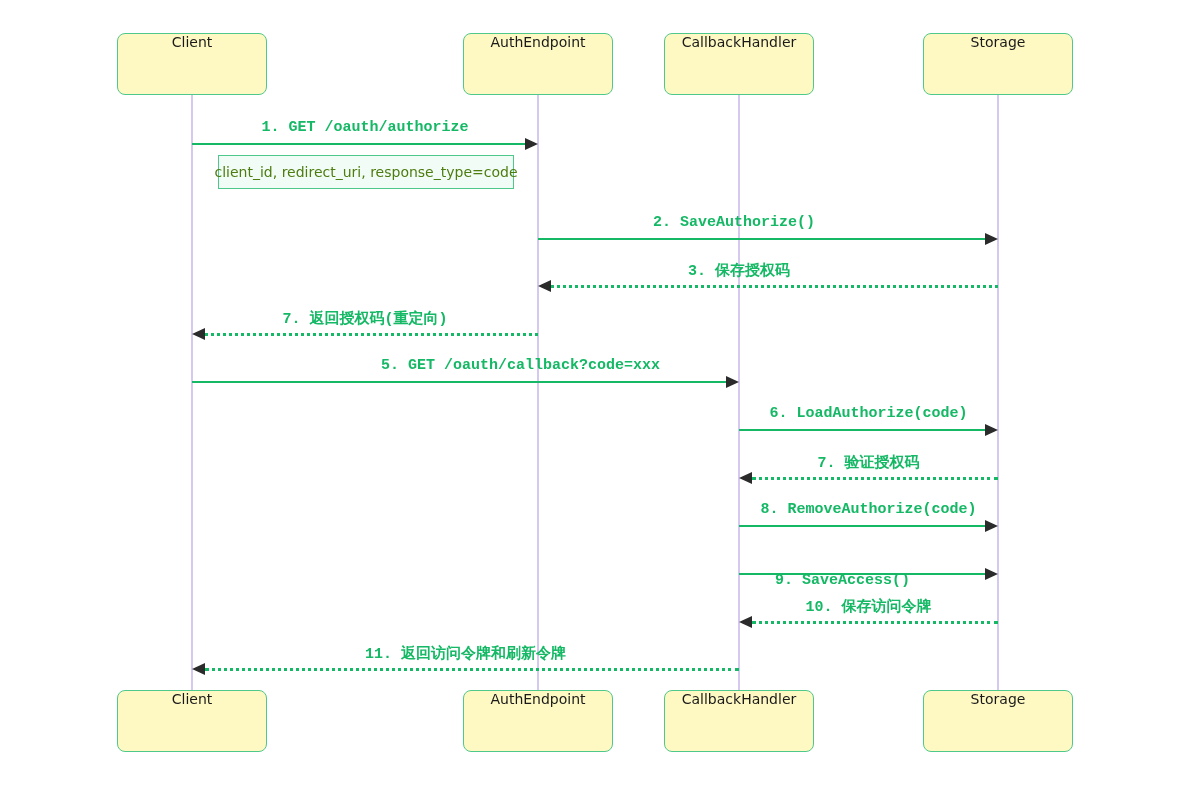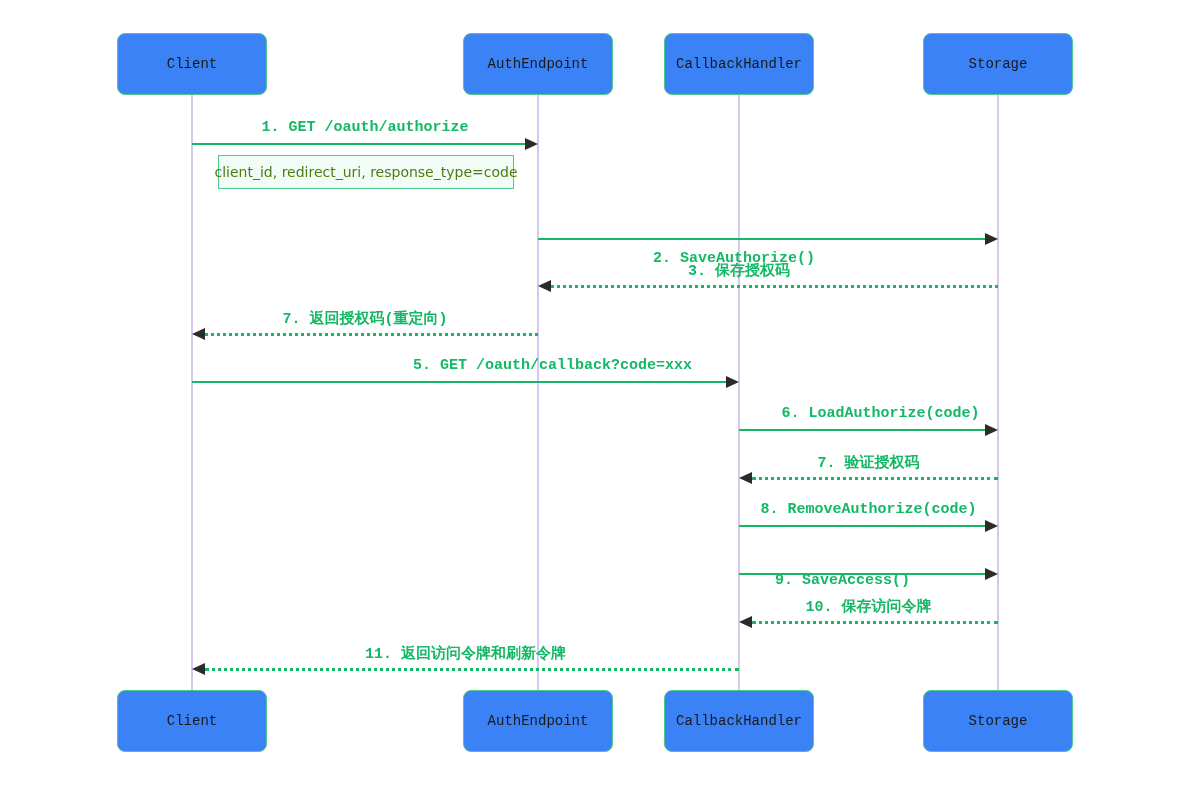--- a/index.html
+++ b/index.html
@@ -13,27 +13,25 @@
     width: 1181px;
     height: 797px;
     background: #ffffff;
     overflow: hidden;
   }
   .actor-box {
     position: absolute;
     width: 150px;
     height: 62px;
     box-sizing: border-box;
-    background: #3b82f6;
+    background: #fef9c3;
     border: 1.5px solid #4fc98b;
     border-radius: 8px;
     display: flex;
-    align-items: center;
     justify-content: center;
-    font-family: Liberation Mono, monospace;
   }
   .actor-label {
     font-size: 14px;
     color: #1a1a1a;
   }
   .lifeline {
     position: absolute;
     width: 2px;
     background: #d5c9f0;
   }
@@ -94,33 +92,33 @@
       <div class="lifeline" style="left: 537px; top: 95px; height: 596px;"></div>
       <div class="lifeline" style="left: 738px; top: 95px; height: 596px;"></div>
       <div class="lifeline" style="left: 997px; top: 95px; height: 596px;"></div>
     </div>
   <div id="messages-layer">
       <div class="msg-line" style="left: 192px; top: 143px; width: 333px;"></div>
       <div class="arrowhead right" style="top: 138px; left: 525px;"></div>
       <div class="msg-label" style="left: 192px; width: 346px; top: 119px;">1. GET /oauth/authorize</div>
       <div class="msg-line" style="left: 538px; top: 238px; width: 447px;"></div>
       <div class="arrowhead right" style="top: 233px; left: 985px;"></div>
-      <div class="msg-label" style="left: 538px; width: 392px; top: 214px; margin-top: 36px;">2. SaveAuthorize()</div>
+      <div class="msg-label" style="left: 538px; width: 392px; top: 214px;">2. SaveAuthorize()</div>
       <div class="msg-line dotted" style="left: 551px; top: 285px; width: 447px;"></div>
       <div class="arrowhead left" style="top: 280px; left: 538px;"></div>
       <div class="msg-label" style="left: 538px; width: 402px; top: 261px;">3. 保存授权码</div>
       <div class="msg-line dotted" style="left: 205px; top: 333px; width: 333px;"></div>
       <div class="arrowhead left" style="top: 328px; left: 192px;"></div>
       <div class="msg-label" style="left: 192px; width: 346px; top: 309px;">7. 返回授权码(重定向)</div>
       <div class="msg-line" style="left: 192px; top: 381px; width: 534px;"></div>
       <div class="arrowhead right" style="top: 376px; left: 726px;"></div>
-      <div class="msg-label" style="left: 192px; width: 657px; top: 357px; margin-left: 32px;">5. GET /oauth/callback?code=xxx</div>
+      <div class="msg-label" style="left: 192px; width: 657px; top: 357px;">5. GET /oauth/callback?code=xxx</div>
       <div class="msg-line" style="left: 739px; top: 429px; width: 246px;"></div>
       <div class="arrowhead right" style="top: 424px; left: 985px;"></div>
-      <div class="msg-label" style="left: 739px; width: 259px; top: 405px; margin-left: 12px;">6. LoadAuthorize(code)</div>
+      <div class="msg-label" style="left: 739px; width: 259px; top: 405px;">6. LoadAuthorize(code)</div>
       <div class="msg-line dotted" style="left: 752px; top: 477px; width: 246px;"></div>
       <div class="arrowhead left" style="top: 472px; left: 739px;"></div>
       <div class="msg-label" style="left: 739px; width: 259px; top: 453px;">7. 验证授权码</div>
       <div class="msg-line" style="left: 739px; top: 525px; width: 246px;"></div>
       <div class="arrowhead right" style="top: 520px; left: 985px;"></div>
       <div class="msg-label" style="left: 739px; width: 259px; top: 501px;">8. RemoveAuthorize(code)</div>
       <div class="msg-line" style="left: 739px; top: 573px; width: 246px;"></div>
       <div class="arrowhead right" style="top: 568px; left: 985px;"></div>
       <div class="msg-label" style="left: 739px; width: 207px; top: 572px;">9. SaveAccess()</div>
       <div class="msg-line dotted" style="left: 752px; top: 621px; width: 246px;"></div>

